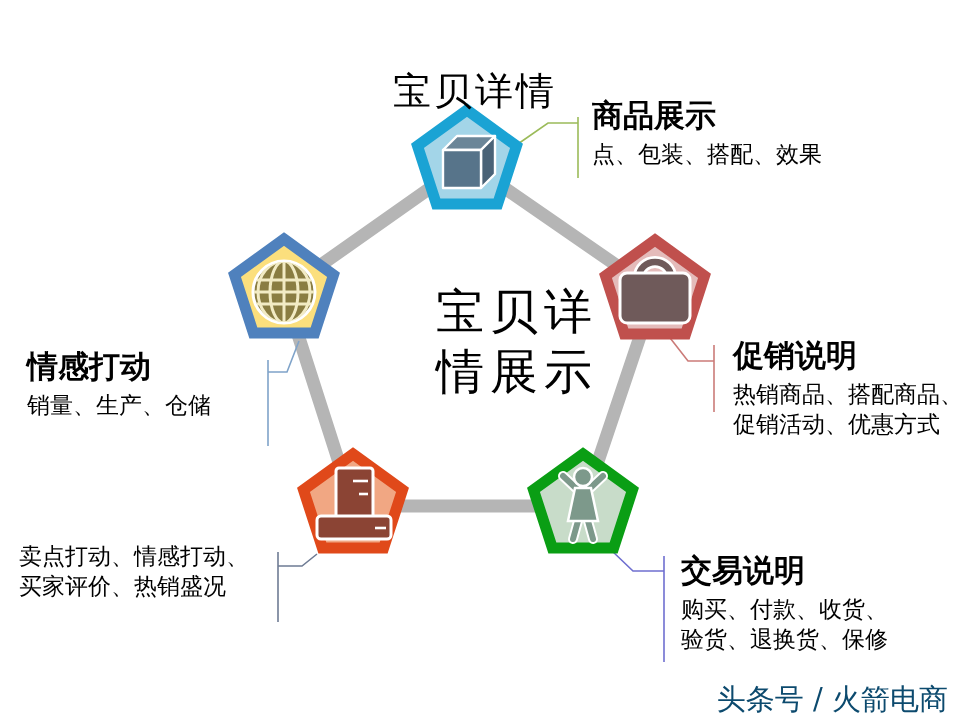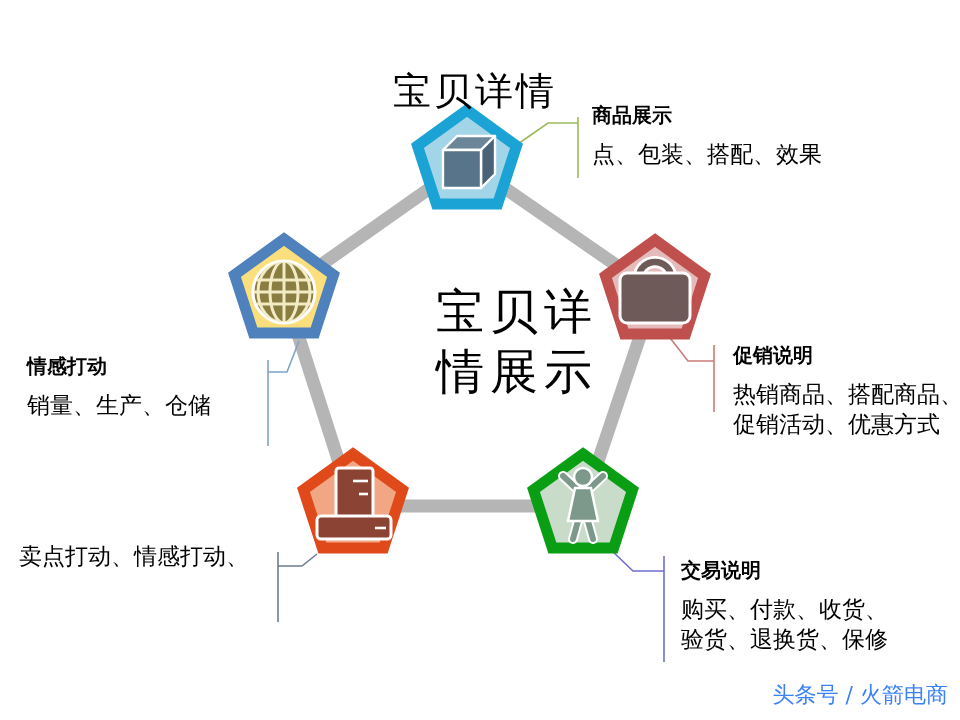--- a/index.html
+++ b/index.html
@@ -3,29 +3,29 @@
 <meta charset="utf-8">
 <style>
   html,body{margin:0;padding:0;background:#fff;}
   .slide{position:relative;width:960px;height:720px;background:#ffffff;overflow:hidden;
          font-family:"DejaVu Serif","Liberation Serif",serif;color:#000;}
   .slide svg{position:absolute;left:0;top:0;}
   .abs{position:absolute;}
   .title{left:393px;top:66px;font-size:38px;letter-spacing:3px;white-space:nowrap;}
   .center-text{left:368px;top:281px;width:230px;text-align:right;font-size:48px;
                line-height:60px;letter-spacing:6px;}
-  .label .h{font-weight:700;font-size:20px;line-height:36px;white-space:nowrap;}
+  .label .h{font-weight:700;font-size:31px;line-height:36px;white-space:nowrap;}
   .label .d{font-size:23px;line-height:30px;white-space:nowrap;}
   .ln0{left:592px;top:97px;}
   .ln1{left:733px;top:337px;}
   .ln2{left:681px;top:552px;}
   .ln3{left:19px;top:541px;}
   .ln4{left:27px;top:348px;}
   .label .h{margin-bottom:6px;}
-  .watermark{right:12px;top:680px;font-size:22px;color:#3b82f6;
+  .watermark{right:12px;top:680px;font-size:29px;color:#0c4a6e;
              text-shadow:2px 2px 0 #ffffff;white-space:nowrap;margin-left:40px;}
 </style>
 </head>
 <body>
 
 <div class="slide">
 
   <svg width="960" height="720" viewBox="0 0 960 720">
     <defs>
       <clipPath id="globeClip">
@@ -142,20 +142,21 @@
   </div>
 
   <div class="abs label ln2">
     <div class="h">交易说明</div>
     <div class="d">购买、付款、收货、</div>
     <div class="d">验货、退换货、保修</div>
   </div>
 
   <div class="abs label ln3">
     <div class="d">卖点打动、情感打动、</div>
+    <div class="d">买家评价、热销盛况</div>
   </div>
 
   <div class="abs label ln4">
     <div class="h">情感打动</div>
     <div class="d">销量、生产、仓储</div>
   </div>
 
   <div class="abs watermark">头条号 / 火箭电商</div>
 
 </div>

